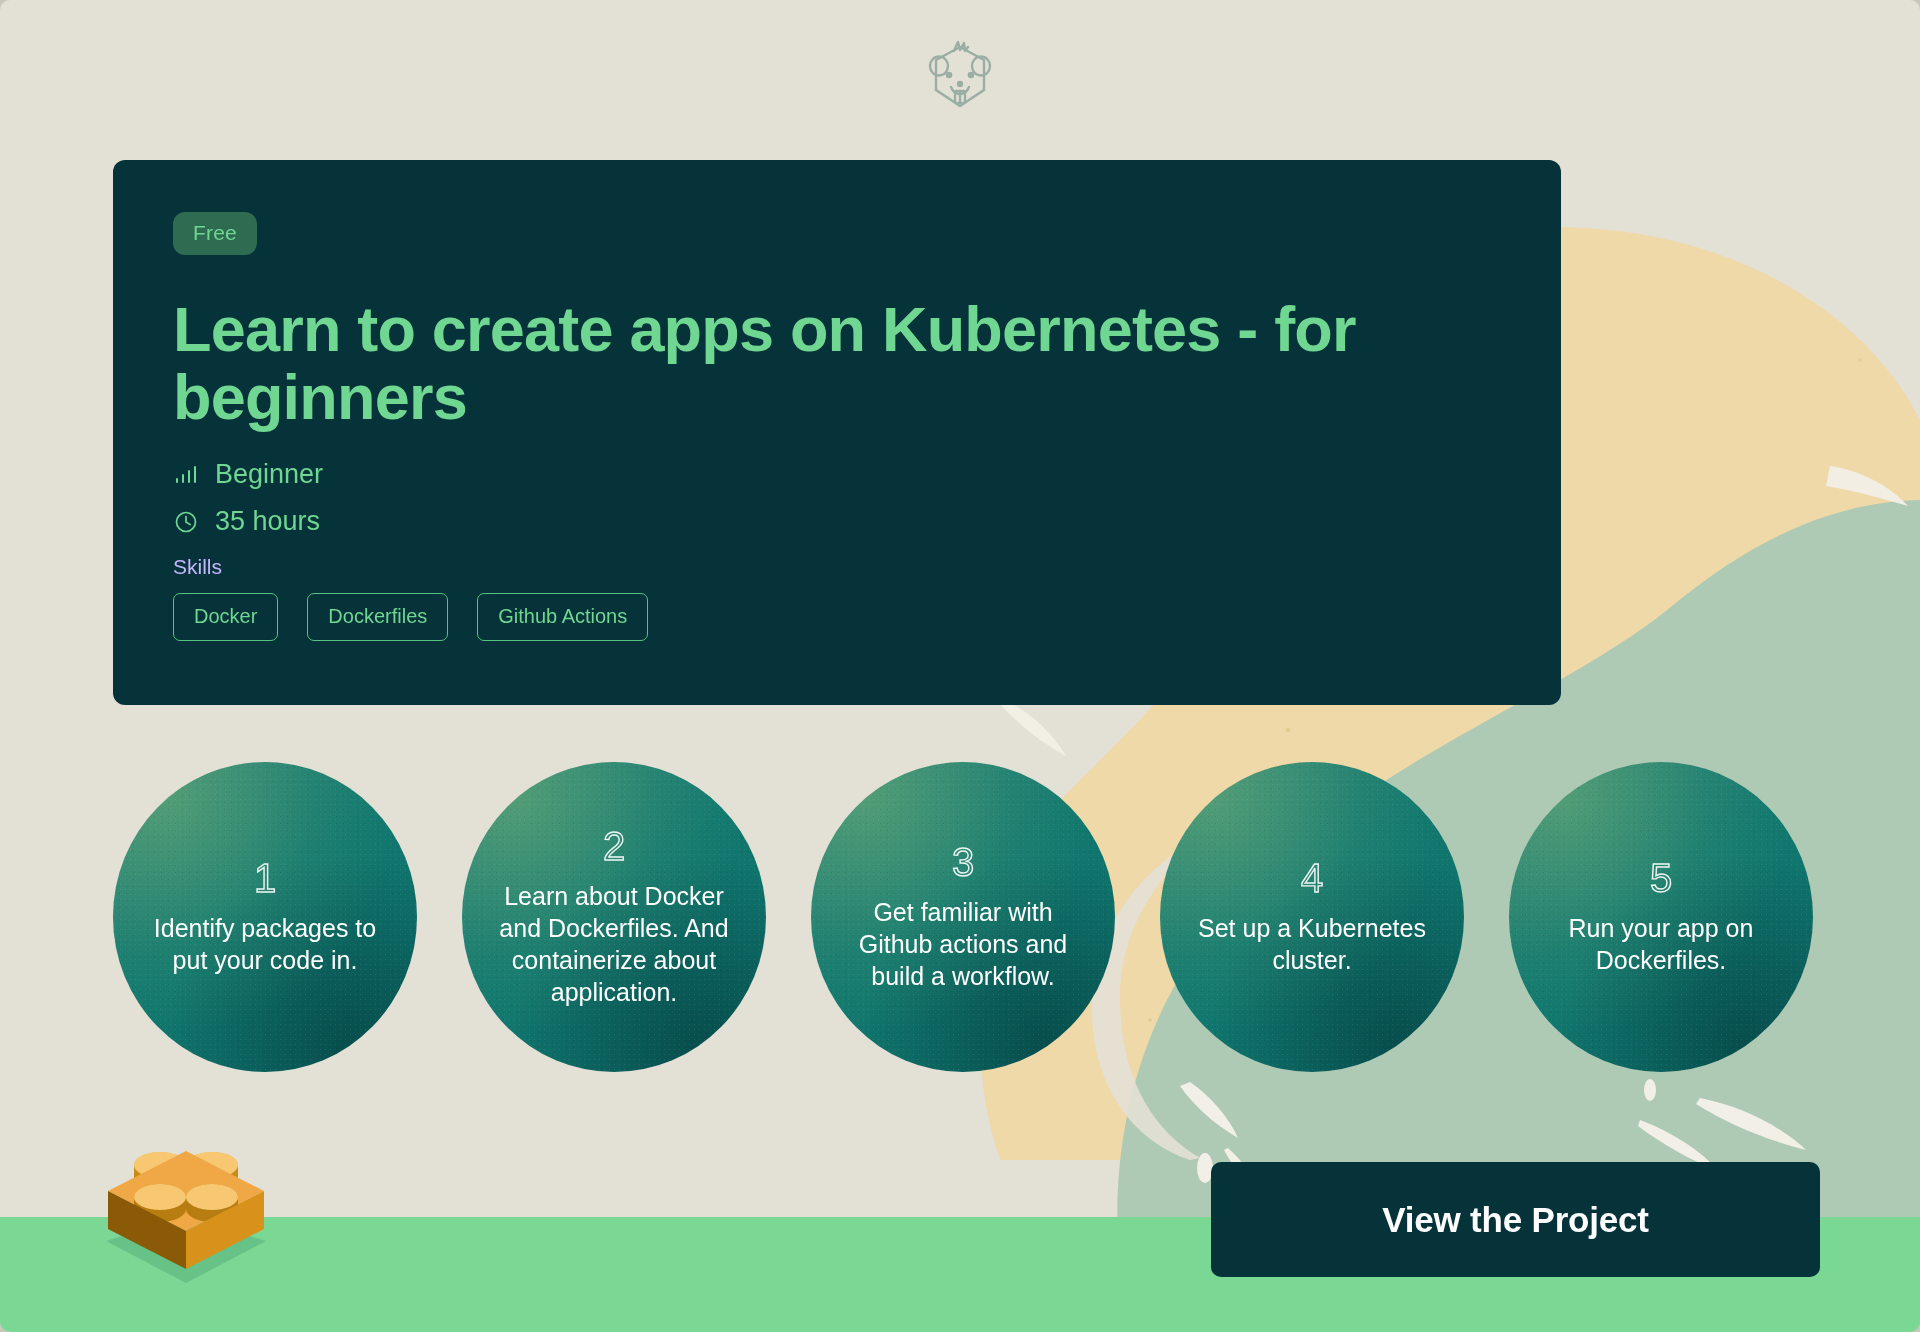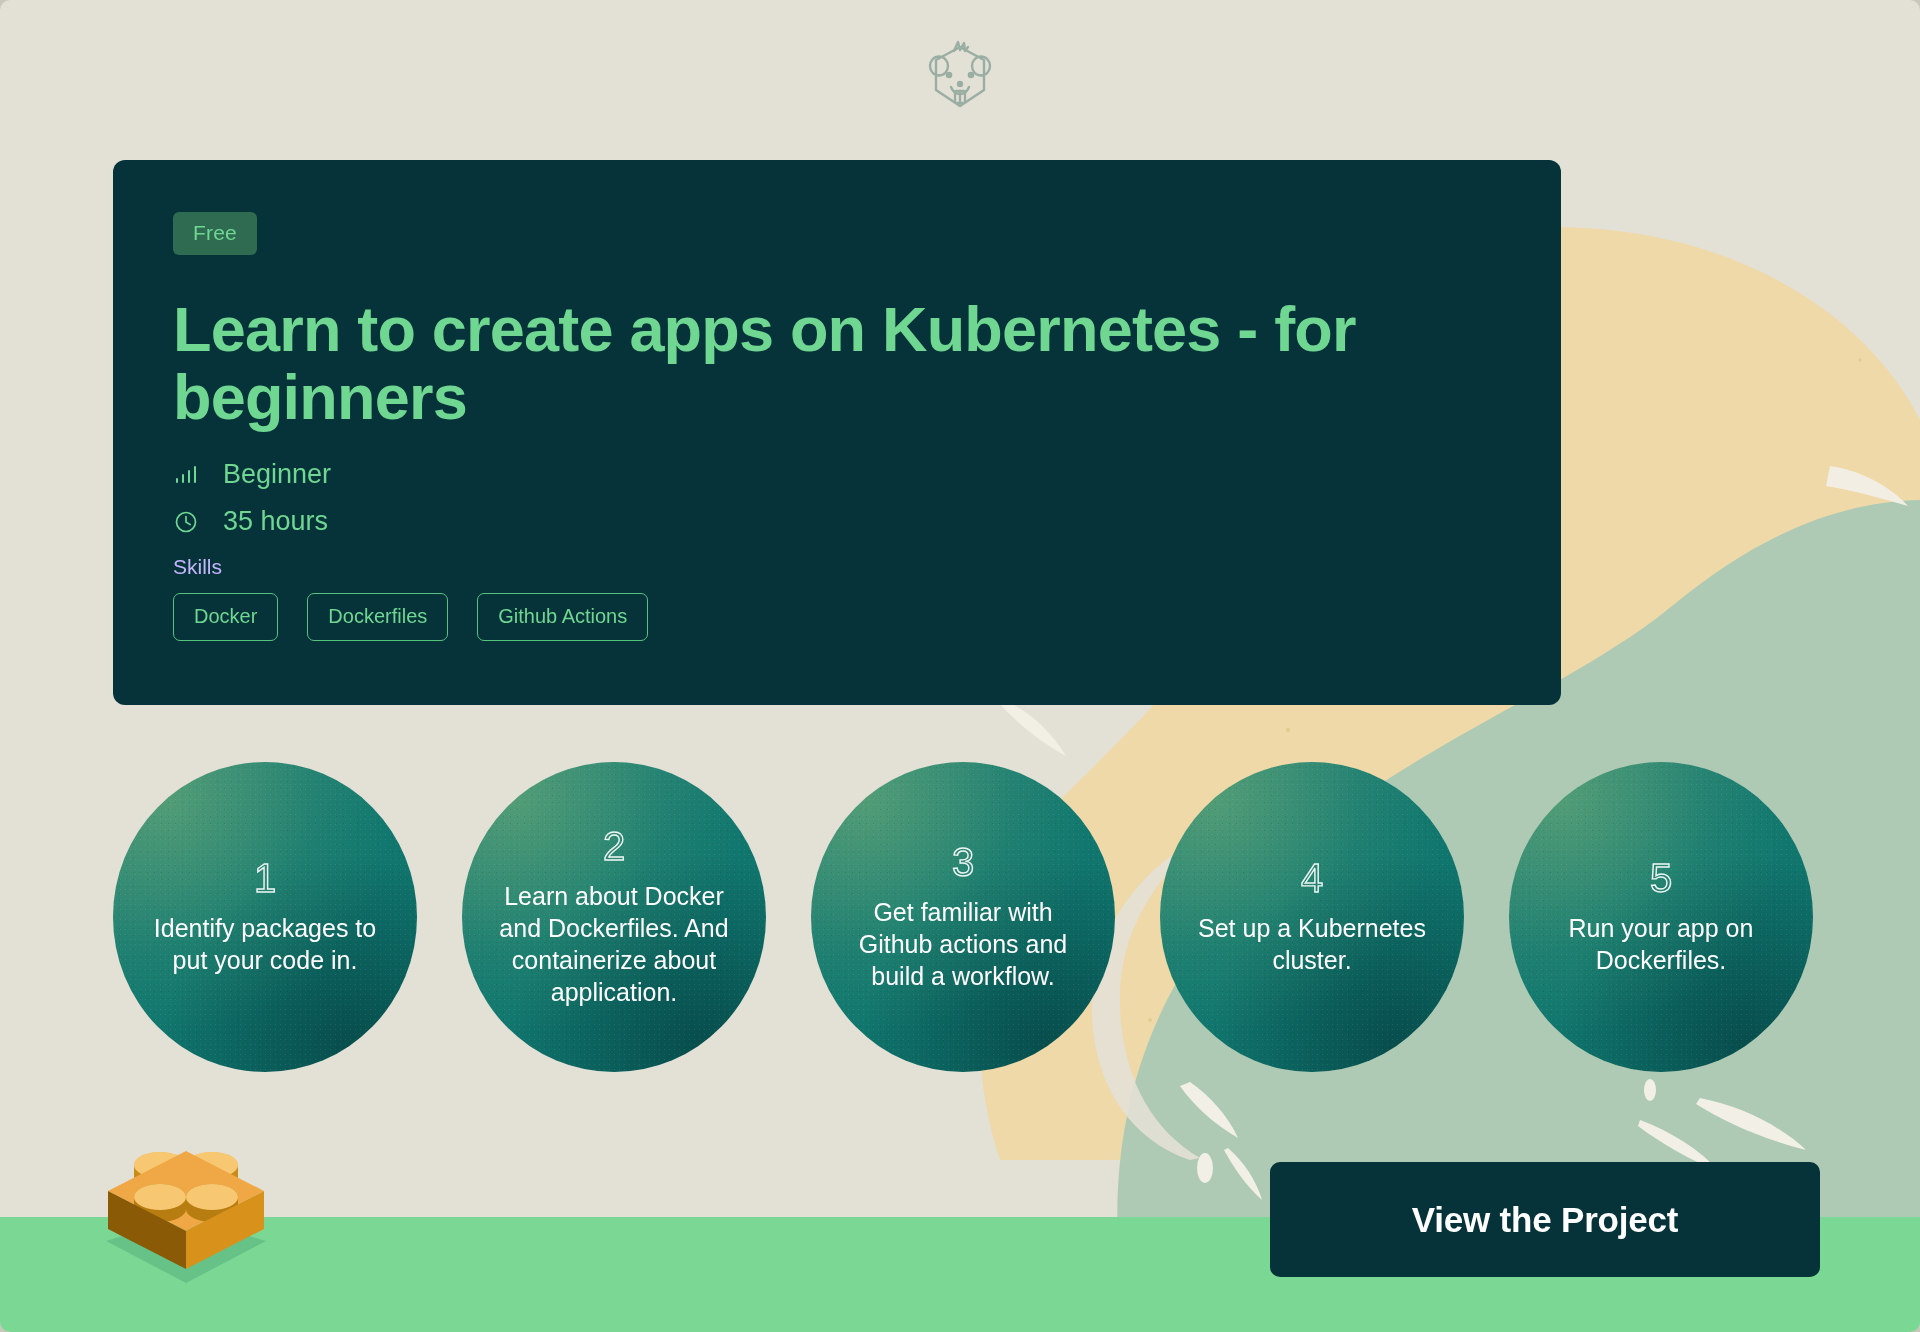--- a/index.html
+++ b/index.html
@@ -41,35 +41,35 @@
     background:#063339;
     border-radius:12px;
     padding:52px 60px 0 60px;
   }
   .badge {
     display:inline-block;
     background:#2E6B51;
     color:#6FD791;
     font-size:21px;
     padding:9px 20px 10px 20px;
-    border-radius:6px;
+    border-radius:12px;
     letter-spacing:0.2px;
   }
   .course-title {
     margin-top:40px;
     color:#6FD791;
     font-size:63px;
     line-height:1.08;
     font-weight:bold;
     letter-spacing:-0.8px;
     max-width:1430px;
   }
   .meta-list { margin-top:30px; }
   .meta-row {
-    display:flex; align-items:center; gap:24px;
+    display:flex; align-items:center; gap:16px;
     color:#6FD791; font-size:27px; line-height:1;
     margin-bottom:20px;
   }
   .meta-row .ico { width:26px; height:26px; display:block; flex:0 0 26px; }
   .skills-label {
     margin-top:10px;
     color:#c4b5fd; font-size:21px;
   }
   .skill-tags { margin-top:14px; display:flex; gap:29px; }
   .skill-tag {
@@ -130,21 +130,21 @@
     font-weight:300;
   }
 
   
   .lego { position:absolute; left:86px; top:1131px; width:200px; height:155px; }
 
   
   .cta {
     position:absolute;
     right:100px; bottom:55px;
-    width:550px; height:115px;
+    width:609px; height:115px;
     background:#063339;
     border-radius:10px;
     color:#ffffff;
     font-size:35px;
     font-weight:bold;
     display:flex; align-items:center; justify-content:center;
     letter-spacing:-0.2px;
     cursor:pointer;
     border:none;
     font-family:"Liberation Sans", sans-serif;

